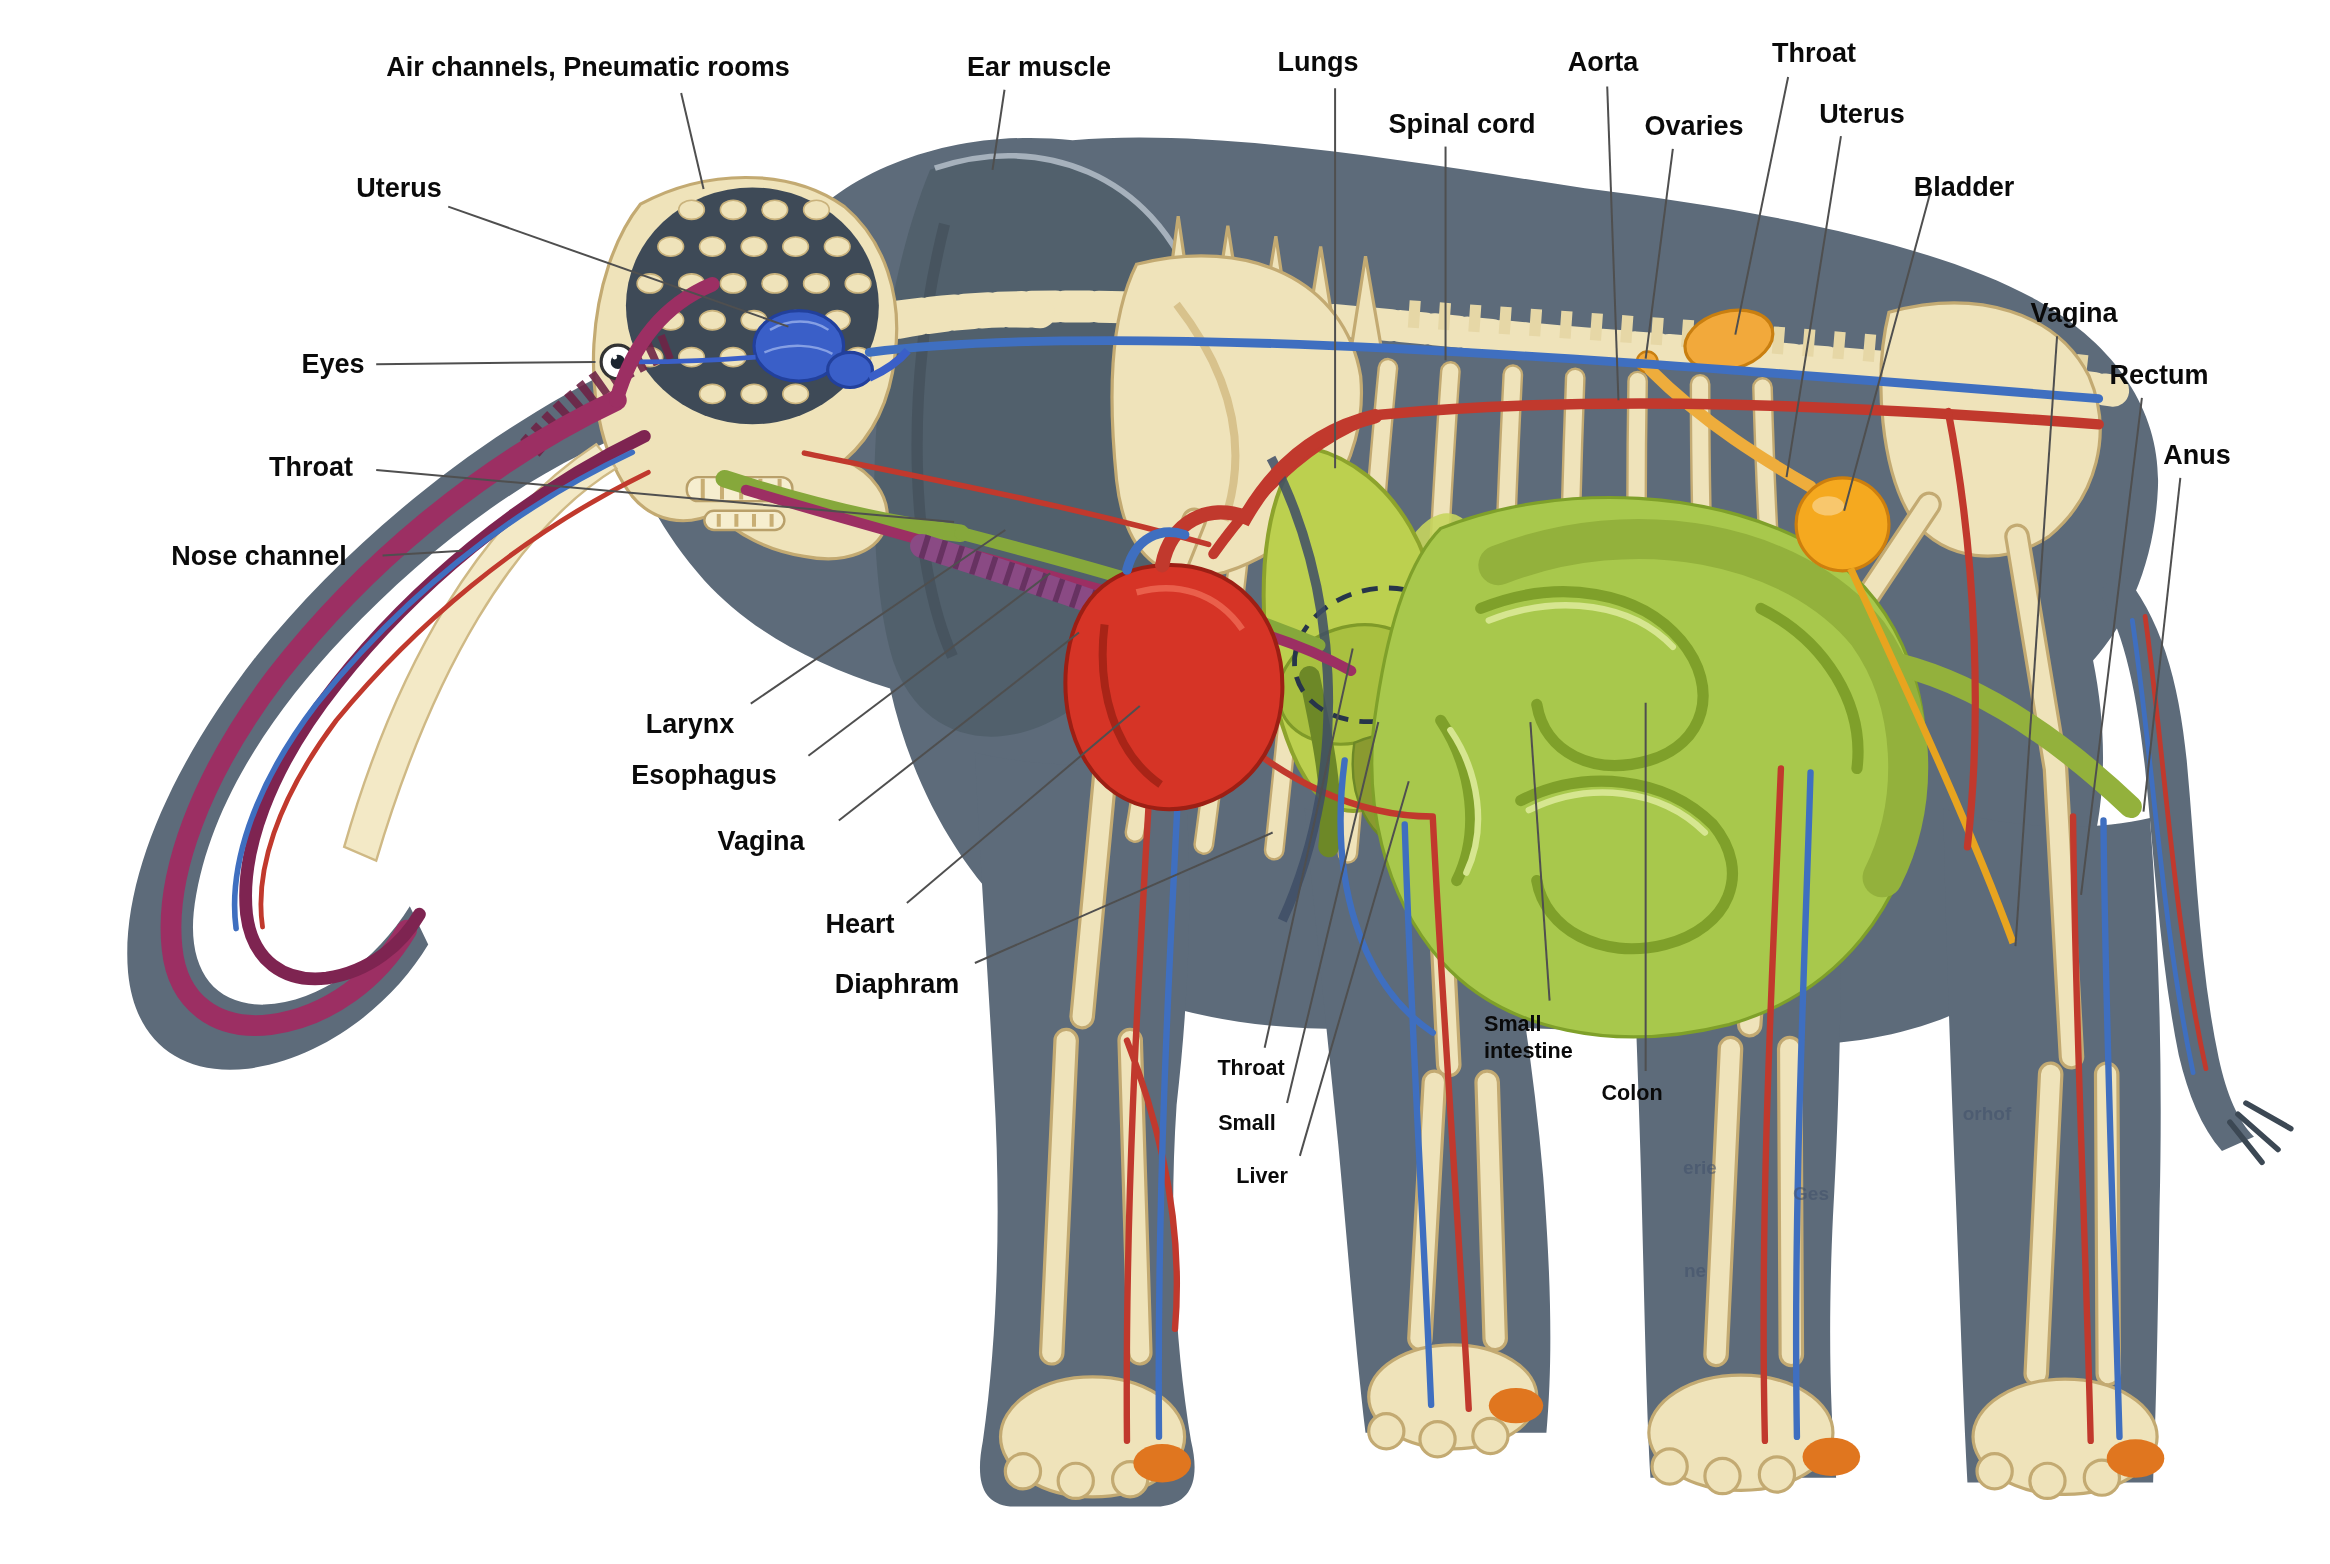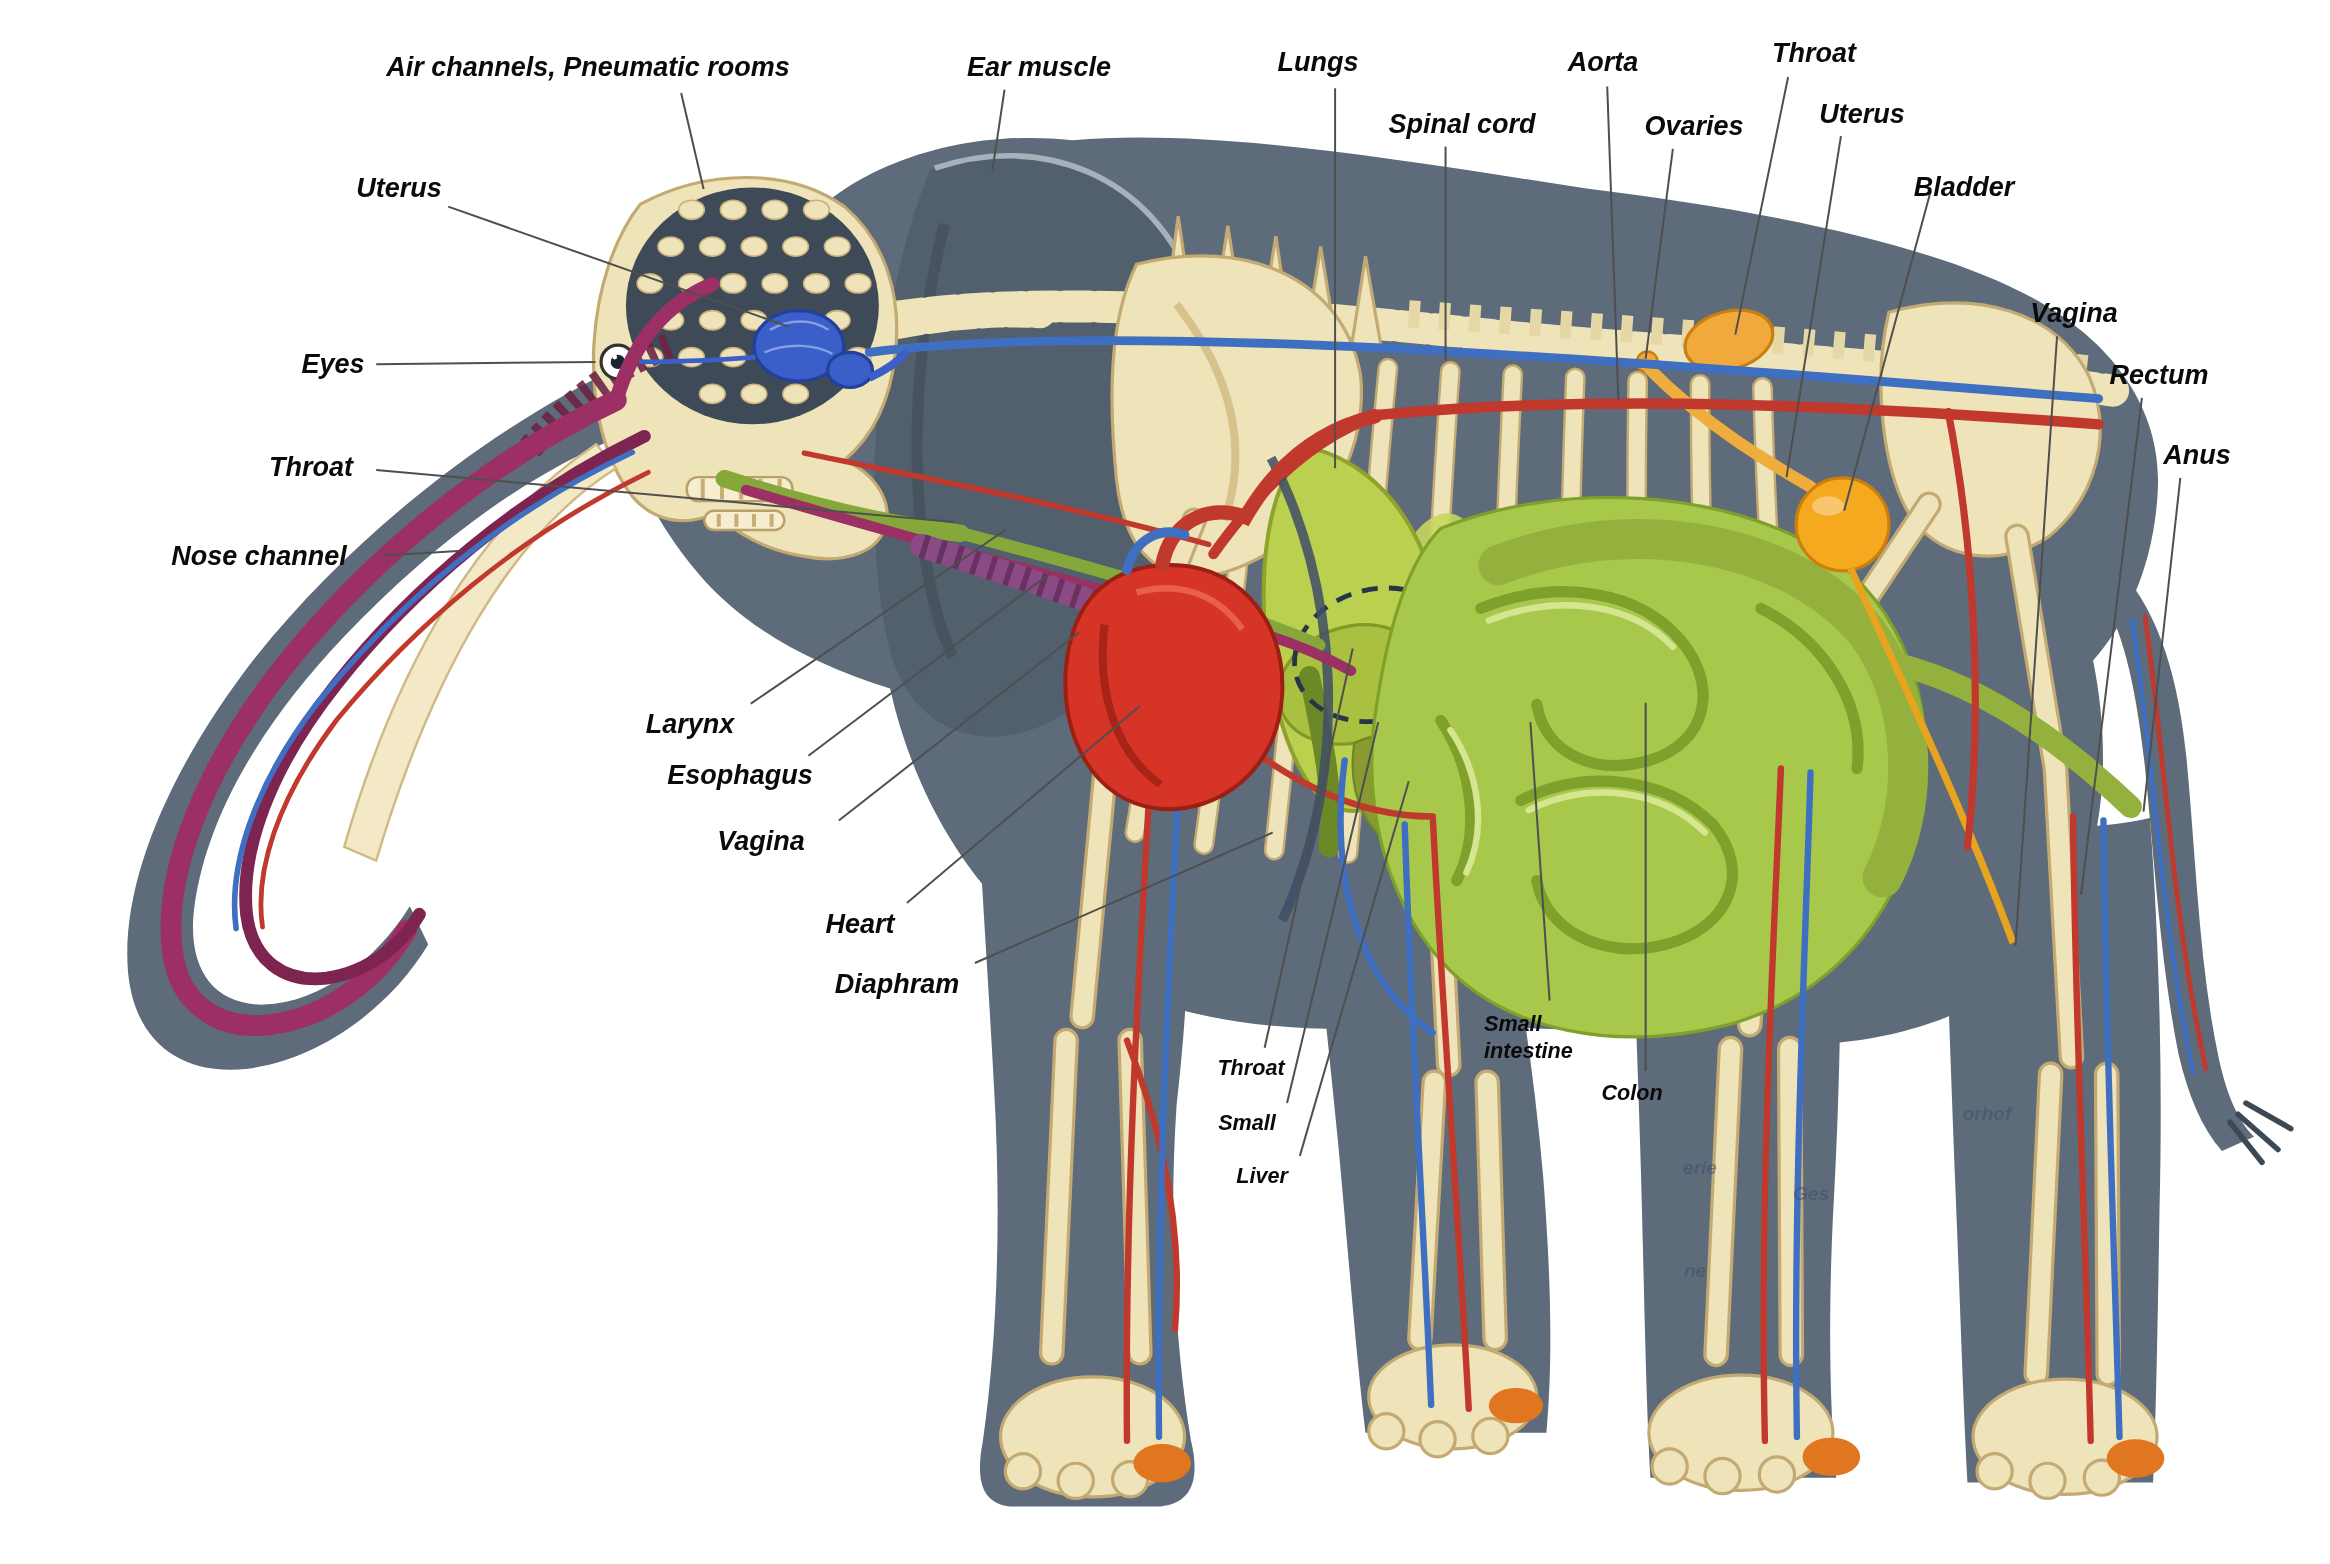--- a/index.html
+++ b/index.html
@@ -4,21 +4,21 @@
 <style>
   :root{
     --body:#5d6b7a; --ear:#51606c; --bone:#efe3ba; --bone_outline:#c3aa72;
     --heart:#d63426; --brain:#3a5fc8; --artery:#c1392d; --vein:#3f6fc0;
     --nose_channel:#9c2f63; --trachea:#8a4a84; --intestine:#a8c84c;
     --intestine_dark:#7fa02a; --lung:#bcd04f; --organ_orange:#f2a93b;
     --toenail:#e0761f;
   }
   html,body{margin:0;padding:0;background:#fff;}
   .stage{position:relative;width:2330px;height:1565px;background:#ffffff;overflow:hidden;
-         font-family:"Liberation Sans",sans-serif;font-style:italic;}
+         font-family:"Liberation Sans",sans-serif;}
   .stage svg{position:absolute;left:0;top:0;}
   .lbl{position:absolute;transform:translate(-50%,-50%);font-weight:700;font-size:27px;
        color:#0a0a0a;white-space:nowrap;text-align:center;line-height:1.2;}
   .lbl.sm{font-size:21.6px;}
   .lbl.wrap{white-space:normal;width:128px;text-align:left;line-height:1.25;}
   .artifact{position:absolute;transform:translate(-50%,-50%);font-size:19px;font-weight:700;
        color:#41506b;opacity:.55;white-space:nowrap;}
   
   .c-body{fill:var(--body);}
   .c-ear{fill:var(--ear);}
@@ -249,21 +249,21 @@
   <div class="lbl" style="left:1862px;top:114px">Uterus</div>
   <div class="lbl" style="left:1964px;top:187px">Bladder</div>
   <div class="lbl" style="left:399px;top:188px">Uterus</div>
   <div class="lbl" style="left:2074px;top:313px">Vagina</div>
   <div class="lbl" style="left:2159px;top:375px">Rectum</div>
   <div class="lbl" style="left:2197px;top:455px">Anus</div>
   <div class="lbl" style="left:333px;top:364px">Eyes</div>
   <div class="lbl" style="left:311px;top:467px">Throat</div>
   <div class="lbl" style="left:259px;top:556px">Nose channel</div>
   <div class="lbl" style="left:690px;top:724px">Larynx</div>
-  <div class="lbl" style="left:740px;top:775px">Esophagus</div>
+  <div class="lbl" style="left:704px;top:775px">Esophagus</div>
   <div class="lbl" style="left:761px;top:841px">Vagina</div>
   <div class="lbl" style="left:860px;top:924px">Heart</div>
   <div class="lbl" style="left:897px;top:984px">Diaphram</div>
   <div class="lbl sm" style="left:1251px;top:1068px">Throat</div>
   <div class="lbl sm" style="left:1247px;top:1123px">Small</div>
   <div class="lbl sm" style="left:1262px;top:1176px">Liver</div>
   <div class="lbl sm wrap" style="left:1548px;top:1038px">Small intestine</div>
   <div class="lbl sm" style="left:1632px;top:1093px">Colon</div>
 
   <div class="artifact" style="left:1987px;top:1114px">orhof</div>

